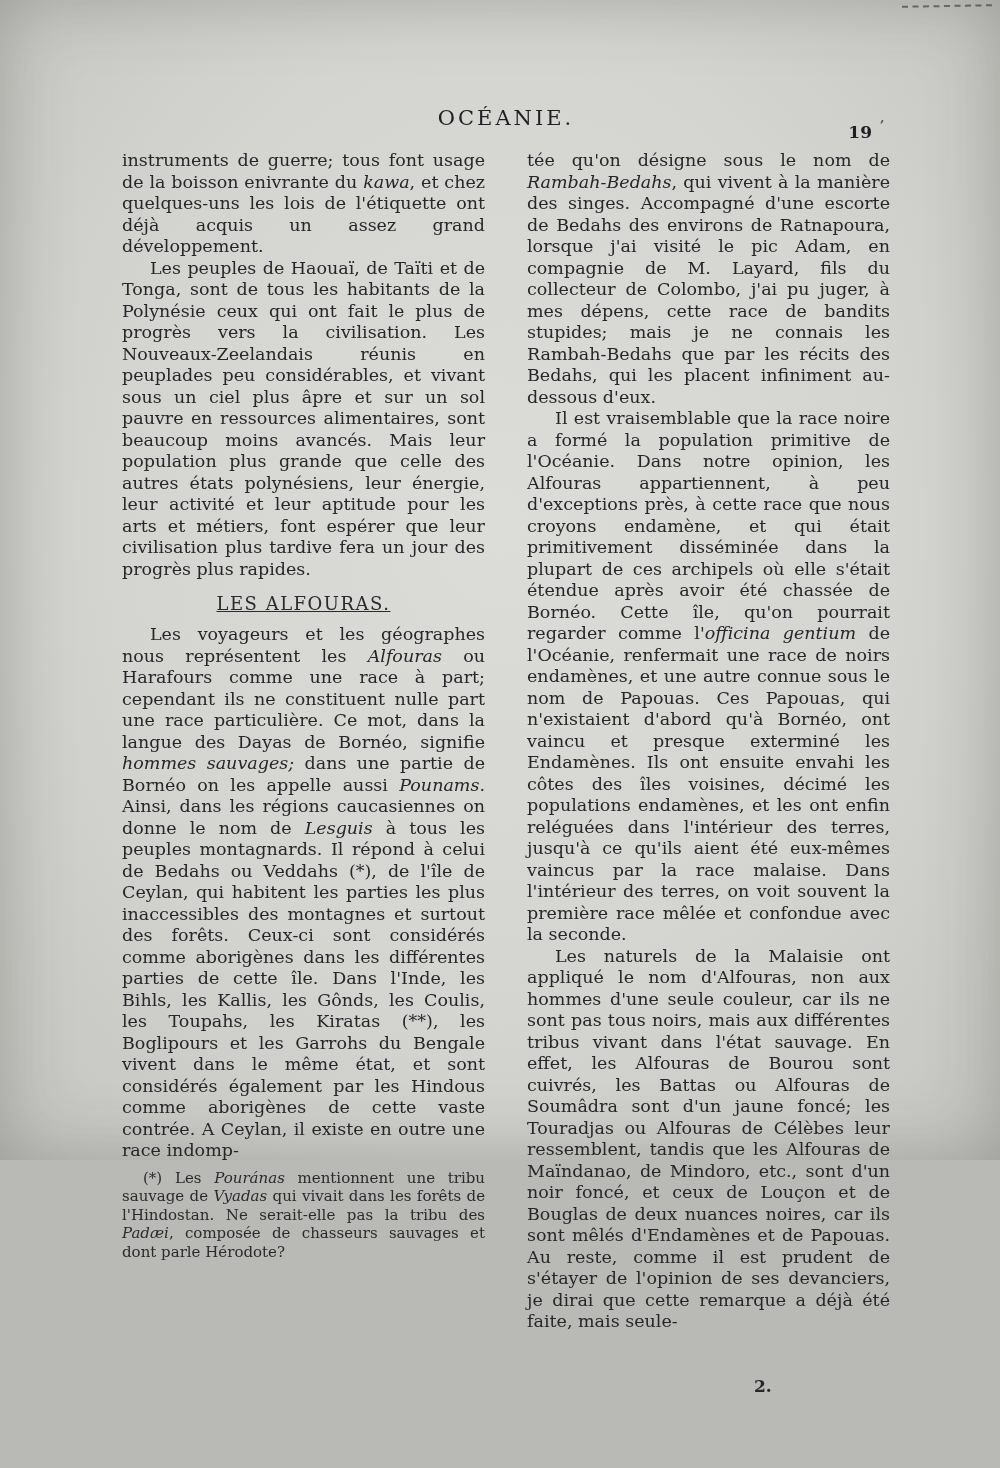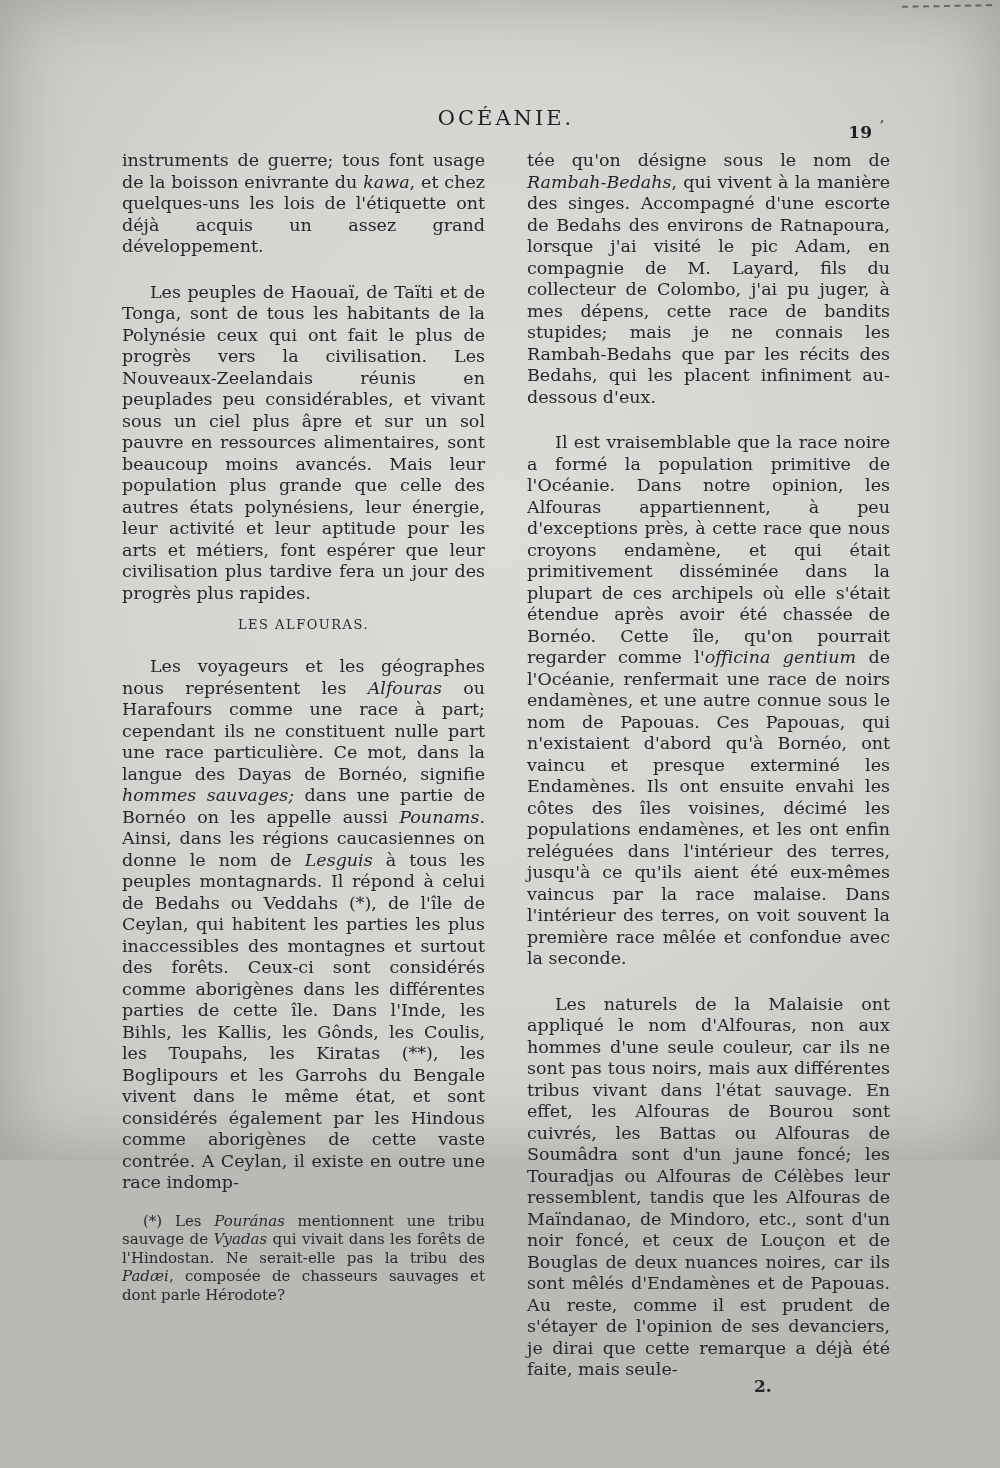--- a/index.html
+++ b/index.html
@@ -40,29 +40,30 @@
     display:flex;gap:42px;justify-content:space-between;
   }
   .column{flex:1 1 0;min-width:0;}
   .p{
     margin:0;
     font-size:17.5px;line-height:21.5px;
     text-align:justify;
     hyphens:auto;-webkit-hyphens:auto;
     color:#26262b;
   }
-  .p.indent{text-indent:1.6em;margin-top:24px;}
+  .p.indent{text-indent:1.6em;}
   .heading{
     margin:13px 0 10px 0;
-    font-size:13px;font-weight:normal;
+    font-size:18px;font-weight:normal;
     letter-spacing:1.5px;text-align:center;
     color:#2a2a2f;
+    text-decoration:underline;
   }
   .footnote{
-    margin:18px 0 0 0;
+    margin:7px 0 0 0;
     font-size:15px;line-height:18.6px;
     text-align:justify;text-indent:1.4em;
     hyphens:auto;-webkit-hyphens:auto;
     color:#2a2a2f;
   }
   .footnote:first-of-type{margin-top:12px;}
   i{font-style:italic;}
   .page-footer{
     position:absolute;top:1376px;left:754px;
     font-size:17px;font-weight:bold;color:#26262b;

